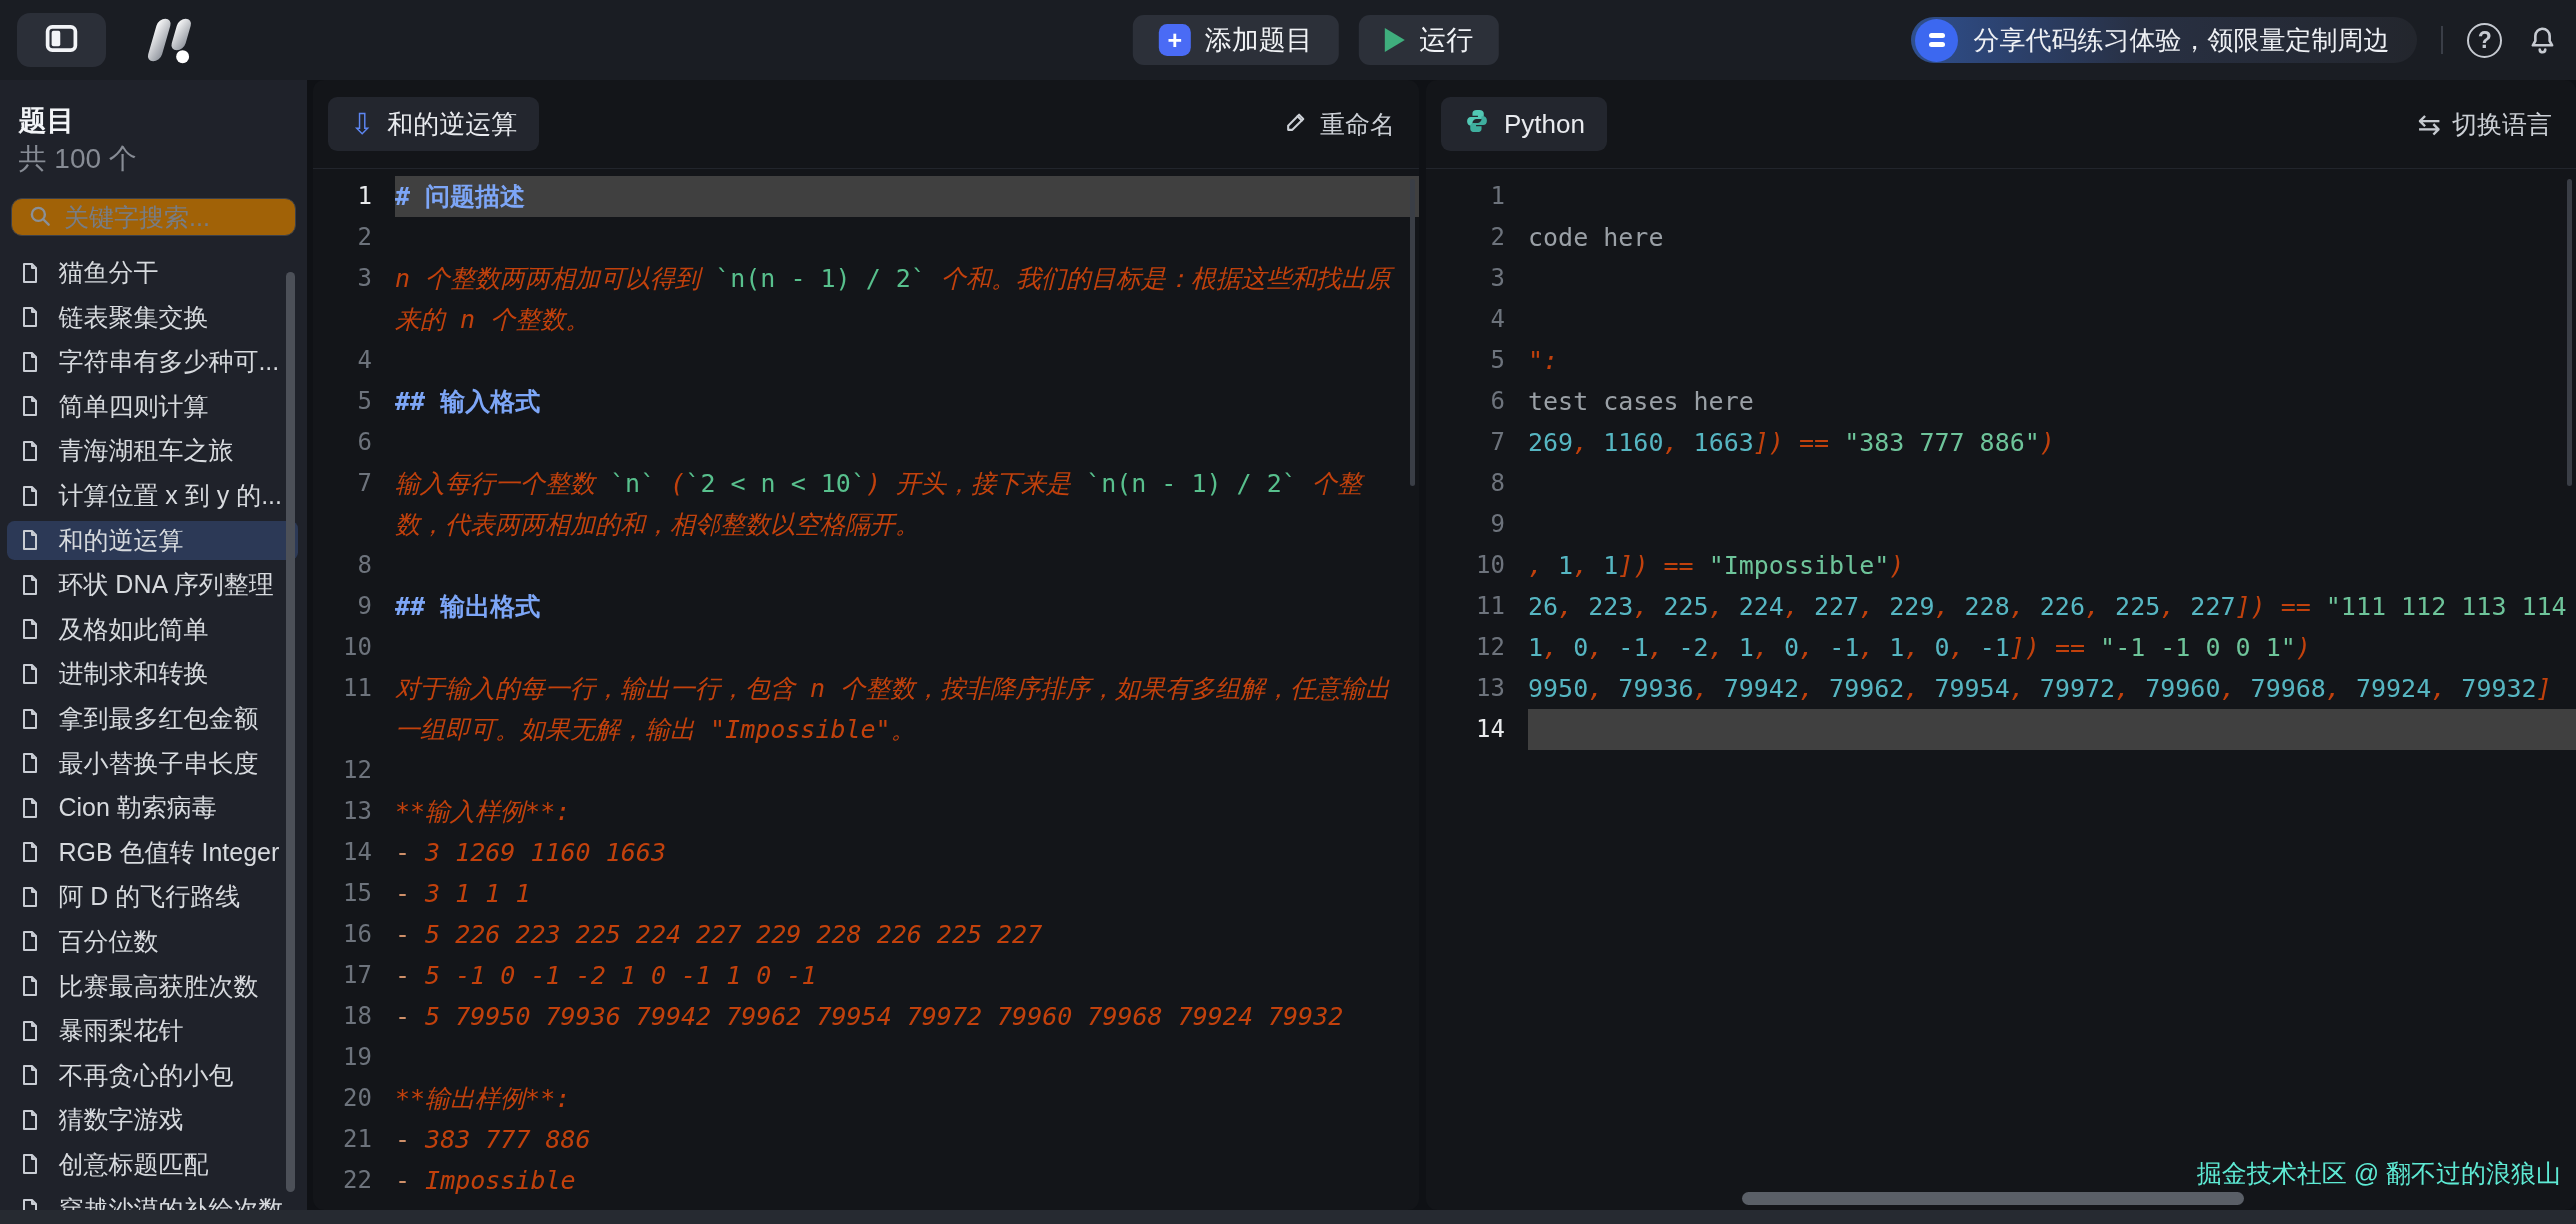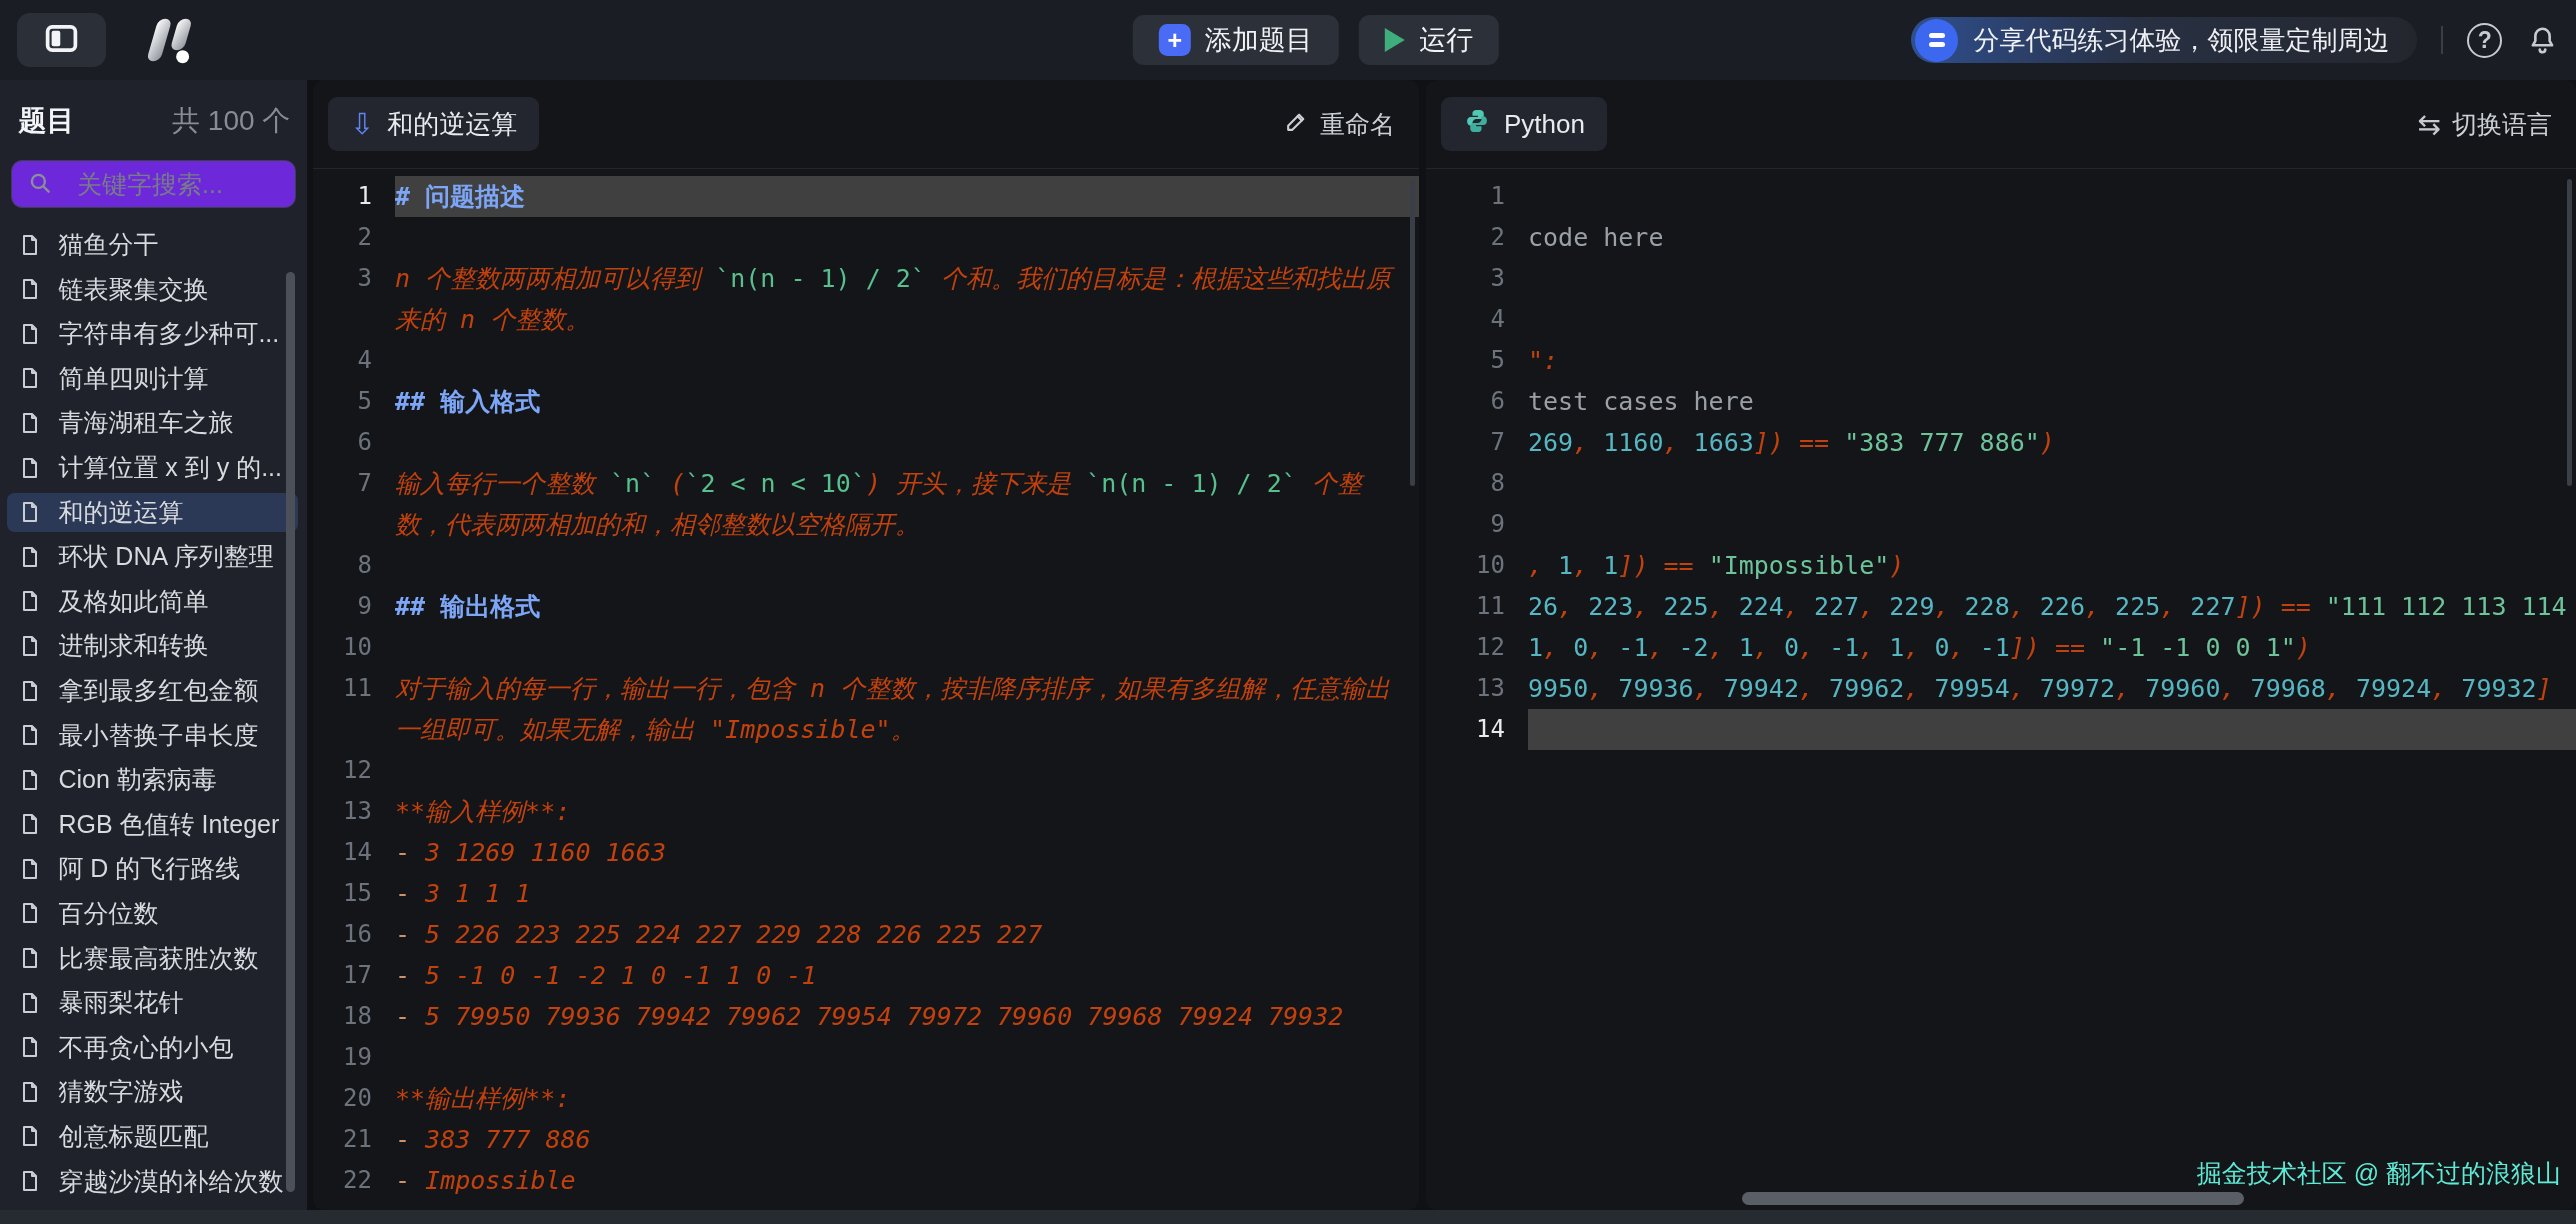--- a/index.html
+++ b/index.html
@@ -31,25 +31,25 @@
                display:flex; flex-direction:column; align-items:center; justify-content:center; gap:4.6px; }
   .promo-ico i { display:block; width:16.7px; height:4.6px; border-radius:2.8px; background:#fff; }
   .top-divider { width:1.9px; height:28px; background:#3a3e47; }
   .help-ico { width:35px; height:35px; border-radius:50%; border:2.8px solid #c6cad1; color:#c6cad1;
               font-size:23px; font-weight:bold; display:flex; align-items:center; justify-content:center; cursor:pointer; }
   .bell-ico { display:flex; align-items:center; cursor:pointer; }
 
   
   .sidebar { position:absolute; left:0; top:80px; width:307px; height:1130px;
              background:#1f222a; overflow:hidden; }
-  .side-head { display:flex; align-items:baseline; justify-content:space-between; padding:22px 16.7px 0 18.6px; }
+  .side-head { display:flex; align-items:baseline; justify-content:space-between; padding:22px 16.7px 0 18.6px;flex-direction:column; }
   .side-title { color:#f2f4f7; font-size:28px; font-weight:bold; }
   .side-count { color:#878c95; font-size:28px; }
-  .search-box { margin:20.4px 11px 0 11px; height:48px; border:1.9px solid #3c4049; border-radius:11px;
-                background:#6d28d9; display:flex; align-items:center; gap:24px; padding:0 15px; }
+  .search-box { margin:20.4px 11px 0 11px; height:38px; border:1.9px solid #3c4049; border-radius:11px;
+                background:#a16207; display:flex; align-items:center; gap:11px; padding:0 15px; }
   .search-box input { flex:1; background:transparent; border:none; outline:none;
                       color:#d6d9dd; font-size:25px; font-family:"Liberation Sans",sans-serif; }
   .search-box input::placeholder { color:#777d86; }
   .side-list { margin-top:16.7px; }
   .side-item { display:flex; align-items:center; gap:16px; height:39px; margin:0 9.3px 5.6px 7.4px;
                padding:0 11px; border-radius:7.4px; font-size:25px; color:#d7dade;
                white-space:nowrap; overflow:hidden; cursor:pointer; }
   .side-item.selected { background:#2c3956; }
   .side-item .lbl { overflow:hidden; text-overflow:clip; white-space:nowrap; }
   .side-scroll { position:absolute; right:12px; top:192px; width:9.3px; height:920px;

